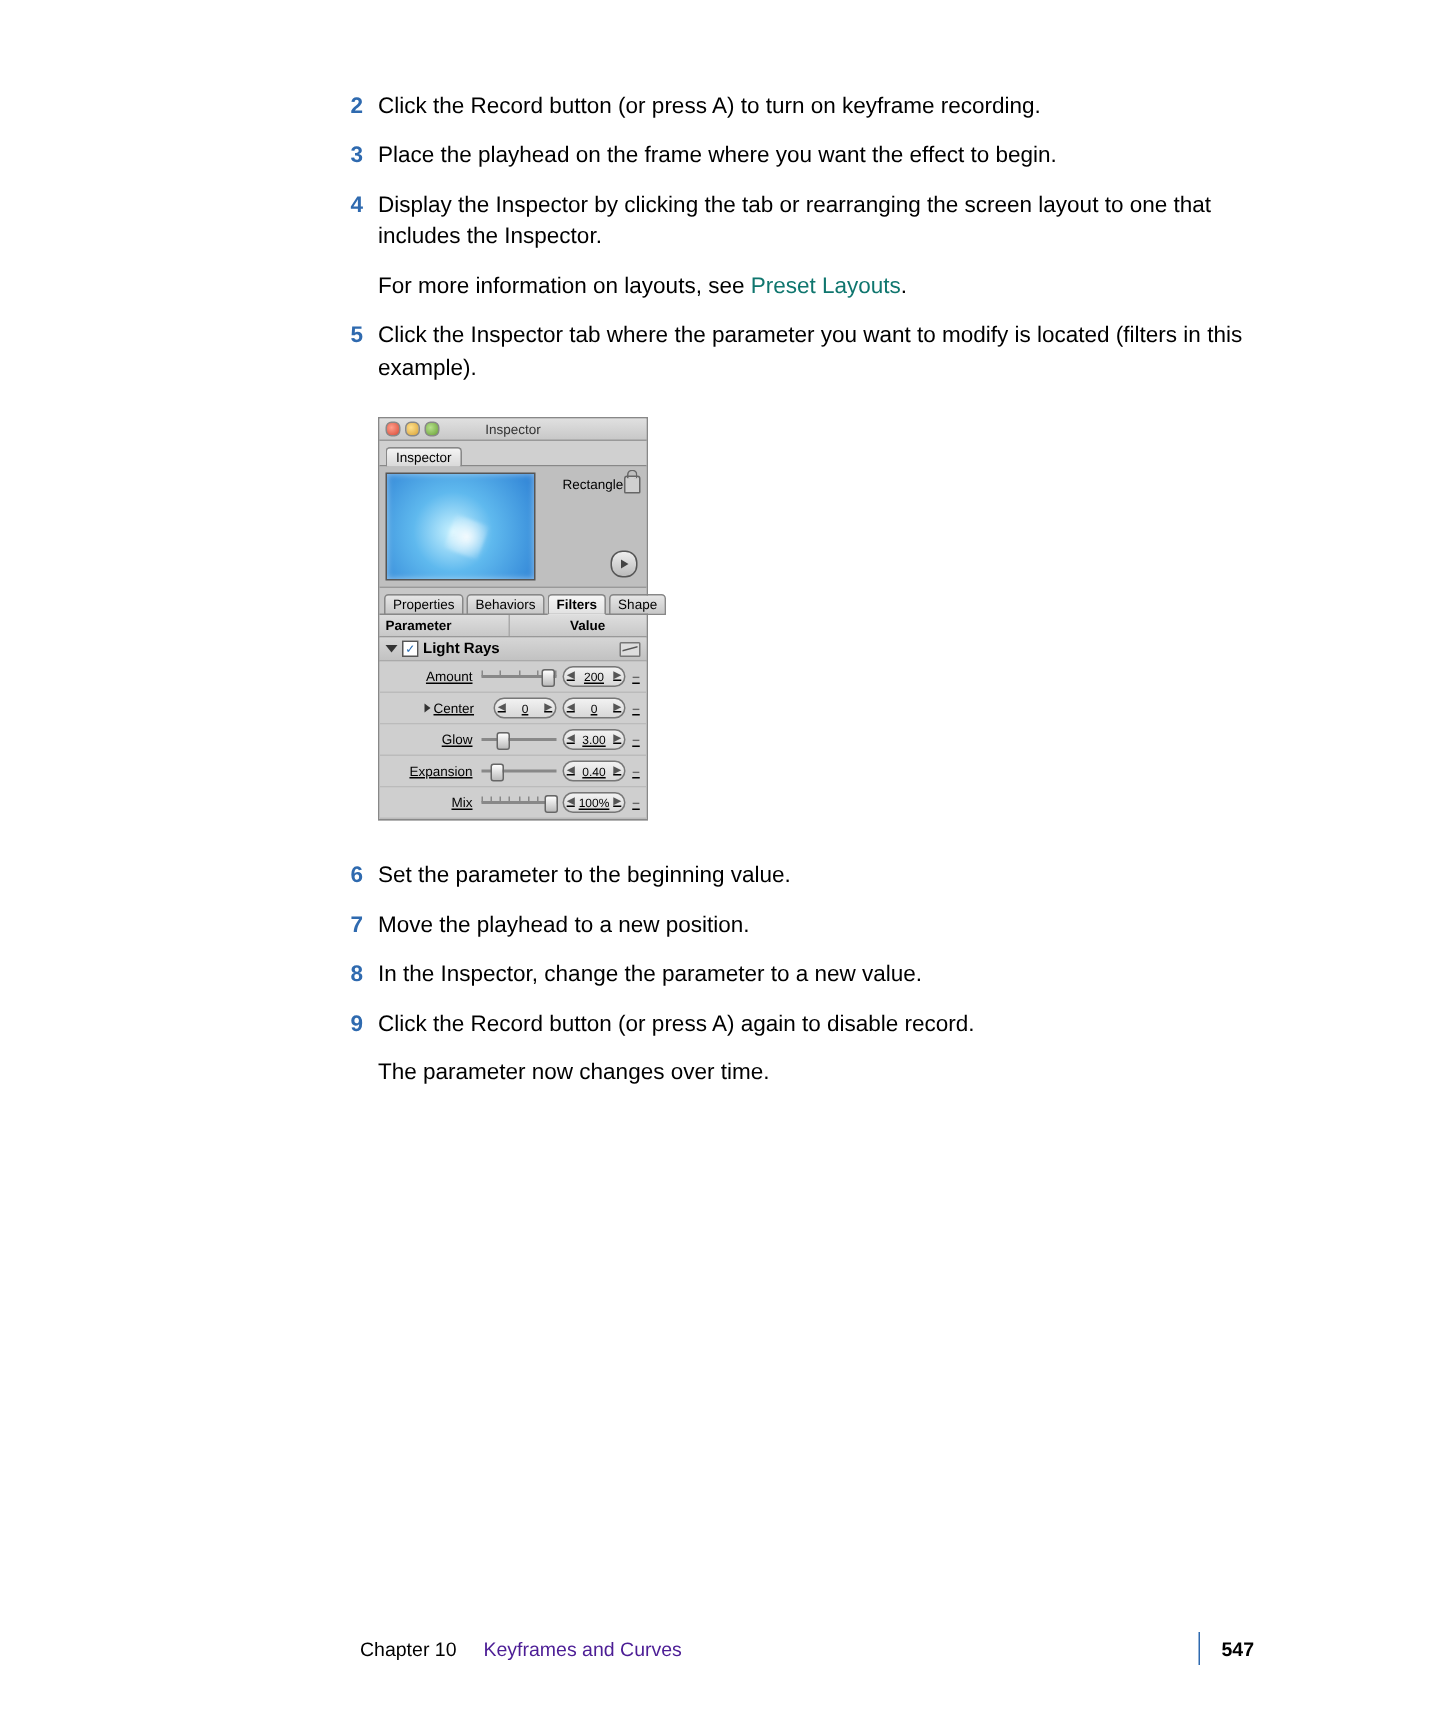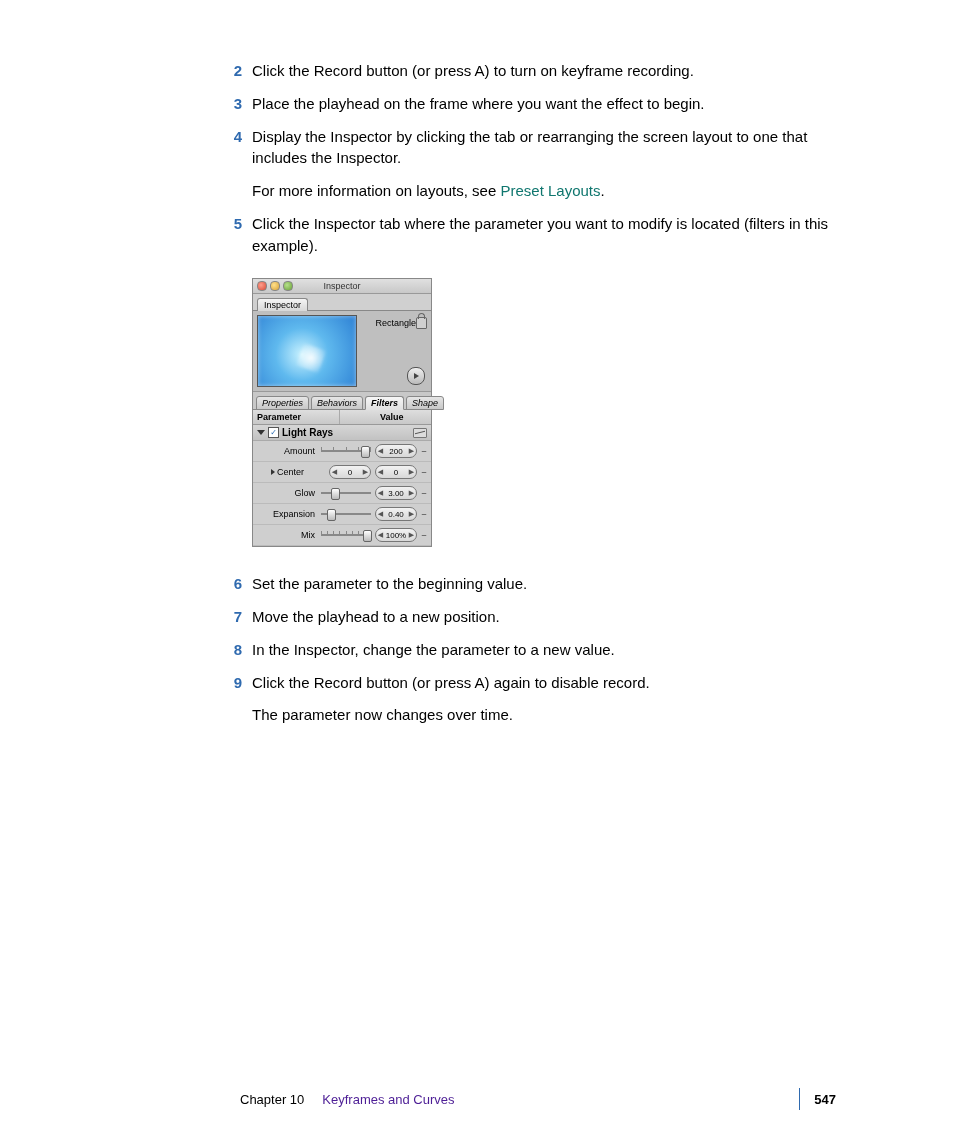--- a/index.html
+++ b/index.html
@@ -119,25 +119,24 @@
     content:"";
     position:absolute;
     left:42%; top:42%;
     width:24px; height:24px;
     background: radial-gradient(circle, rgba(255,255,255,0.9), rgba(255,255,255,0));
     transform: rotate(20deg);
     filter: blur(1px);
   }
   .insp-right {
     flex: 1;
-    padding-left: 8px;
+    padding-left: 18px;
     display: flex;
     flex-direction: column;
     justify-content: space-between;
-    align-items: flex-end;
   }
   .insp-name-row {
     display: flex;
     justify-content: space-between;
     align-items: center;
     font-size: 9px;
     padding-top: 2px;
   }
   .lock-icon {
     width: 9px; height: 10px;
@@ -176,21 +175,20 @@
     border-bottom:3px solid transparent;
     margin-left:1px;
   }
   .insp-subtabs {
     display: flex;
     background: #c8c8c8;
     padding: 3px 3px 0 3px;
     border-top: 1px solid #999;
     border-bottom: 1px solid #888;
     gap: 0;
-    font-style: italic;
   }
   .subtab {
     border: 1px solid #888;
     background: linear-gradient(#e6e6e6,#c8c8c8);
     padding: 1px 5px;
     font-size: 9px;
     border-radius: 3px 3px 0 0;
     margin-right: 2px;
     position: relative;
     top: 1px;
@@ -229,25 +227,26 @@
     width:9px;height:9px;border:1px solid #555;background:#fff;display:flex;align-items:center;justify-content:center;
   }
   .chk::after{content:"✓";font-size:8px;color:#2a6db3;line-height:1;}
   .curve-icon {
     width:12px;height:8px;border:1px solid #777;border-radius:1px;background:#ddd;position:relative;
   }
   .curve-icon::after{content:"";position:absolute;left:1px;top:3px;width:10px;height:2px;border-top:1px solid #555;transform:skewY(-15deg);}
   .param-row {
     display:flex;
     align-items:center;
-    padding: 2px 4px 2px 4px;
+    padding: 2px 4px 2px 16px;
     font-size: 9px;
     background:#cfcfcf;
     border-bottom:1px solid #bbb;
     height:16px;
+    text-decoration:underline;
   }
   .param-name {
     width: 74px;
     text-align: right;
     padding-right: 6px;
     box-sizing:border-box;
   }
   .param-controls {
     flex:1;
     display:flex;

